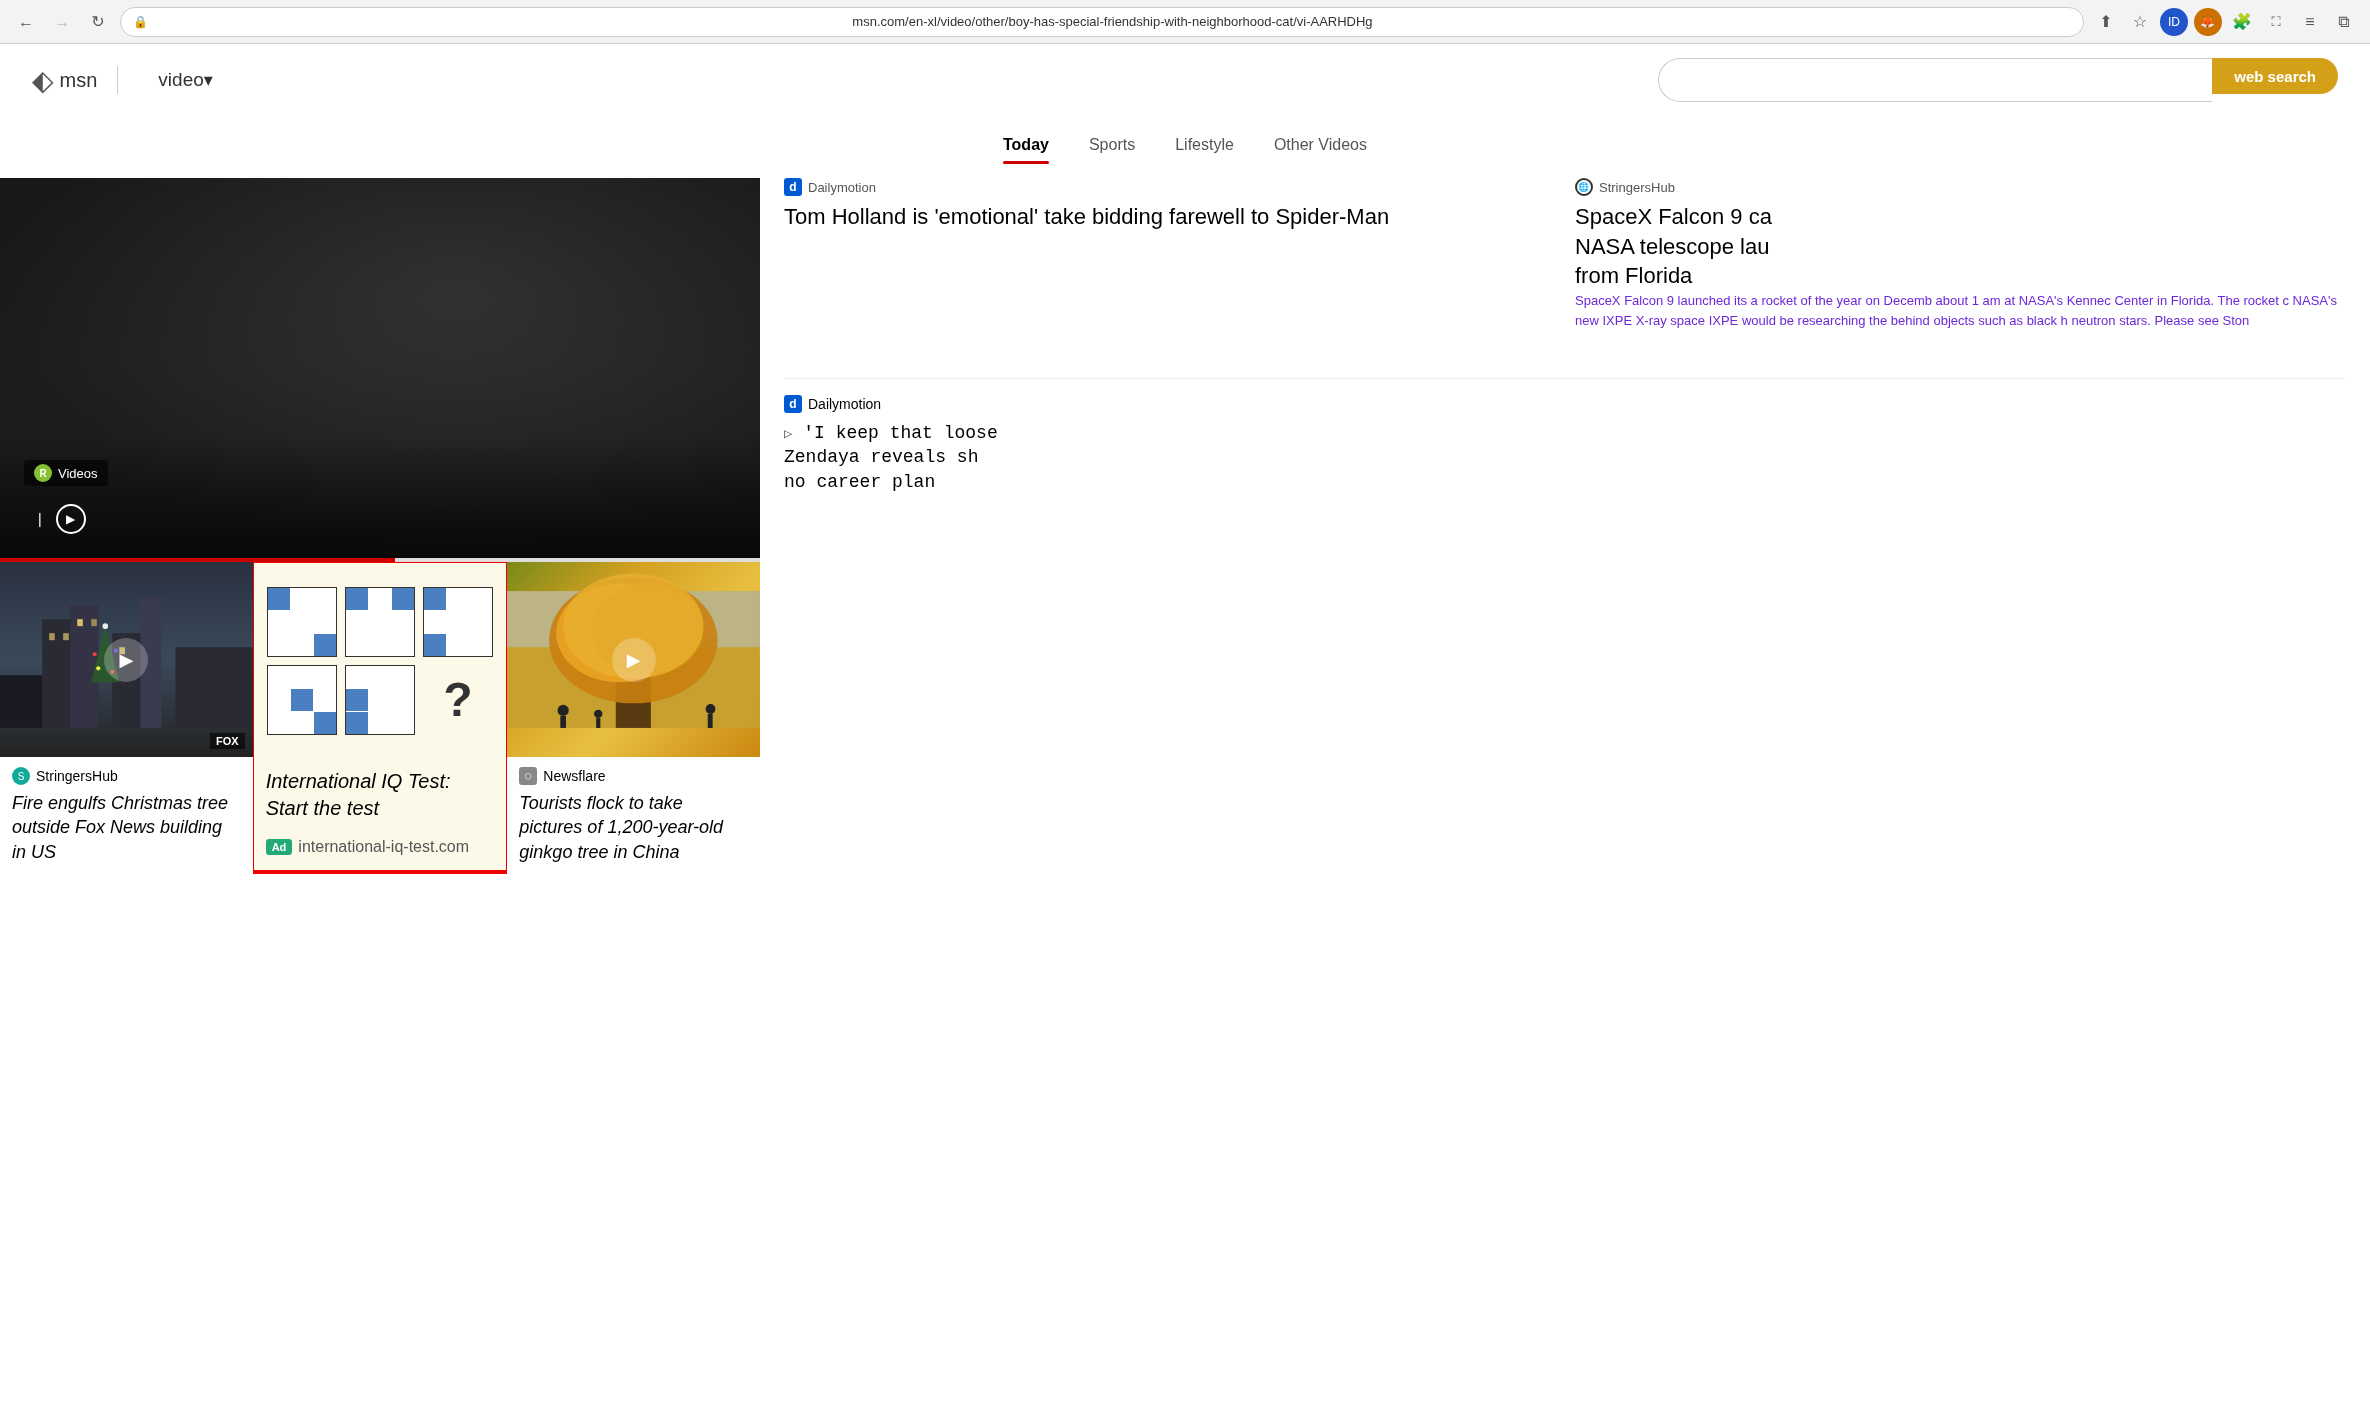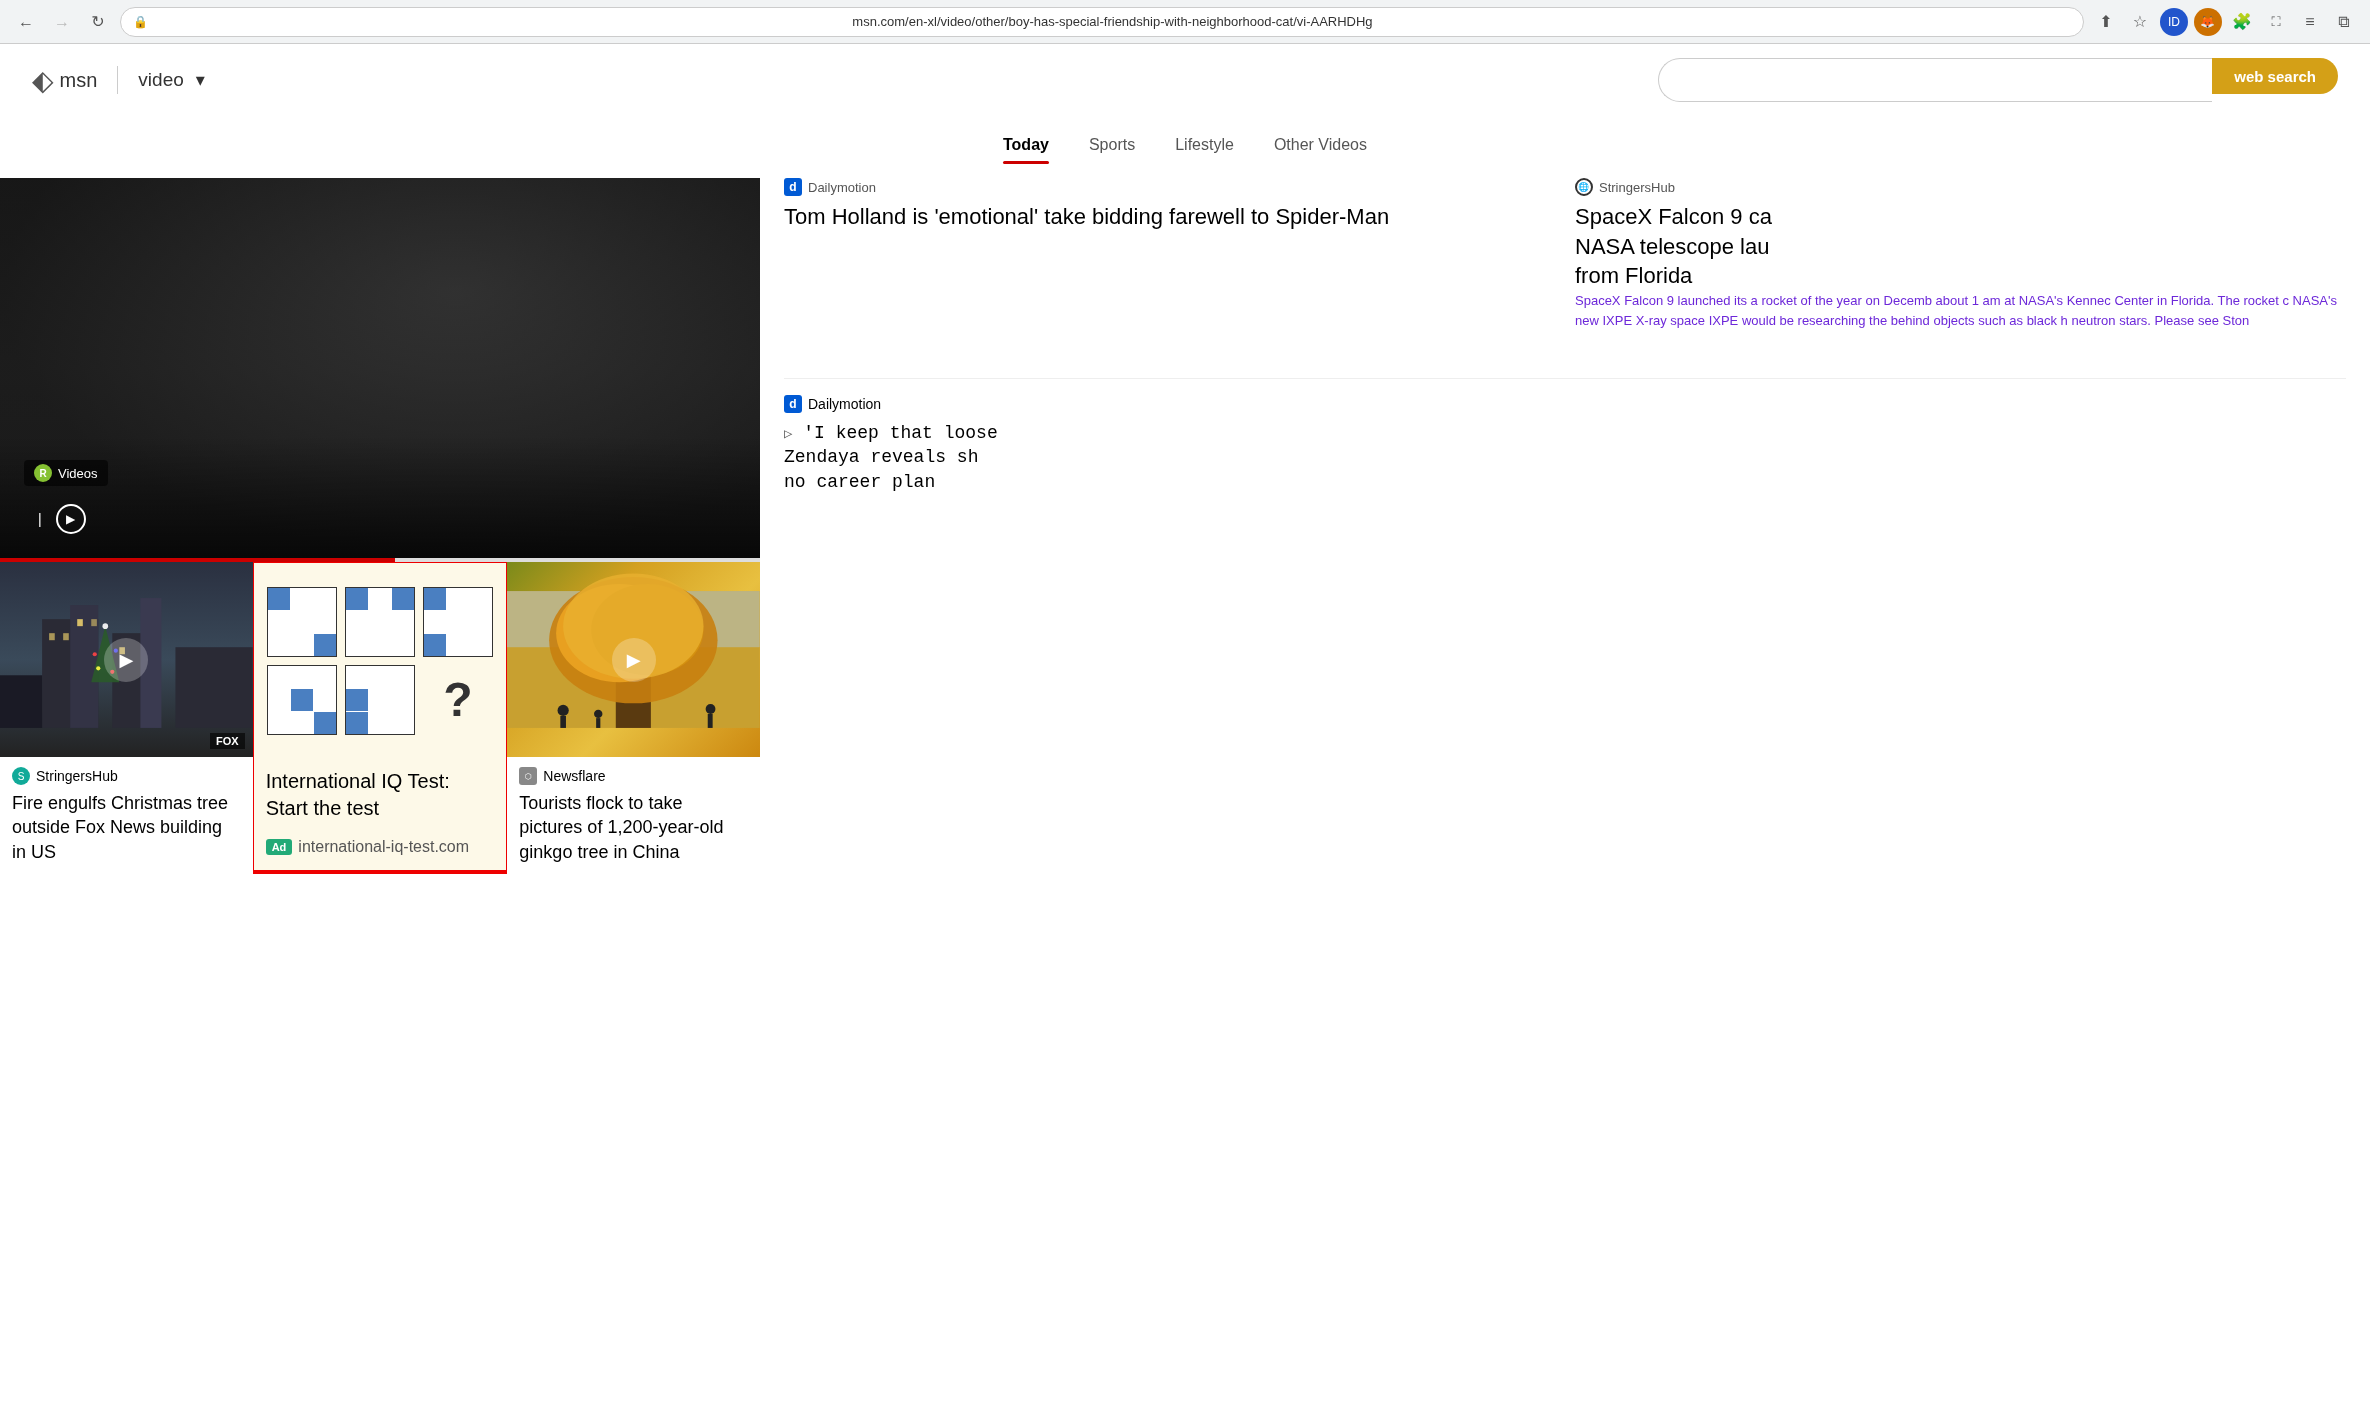--- a/index.html
+++ b/index.html
@@ -51,21 +51,21 @@
     .msn-header {
       display: flex;
       align-items: center;
       padding: 14px 32px;
       gap: 20px;
     }
     .msn-logo {
       display: flex; align-items: center; gap: 6px; font-size: 22px; font-weight: 300; color: #333;
     }
     .video-label {
-      font-size: 18px; color: #333; cursor: pointer; display: flex; align-items: center; gap: 12px;
+      font-size: 18px; color: #333; cursor: pointer; display: flex; align-items: center; gap: 0; margin-left: 20px;
     }
     .divider-v { width: 1px; height: 28px; background: #ccc; }
     .search-bar {
       flex: 1;
       display: flex;
       max-width: 680px;
       margin-left: auto;
     }
     .search-input {
       flex: 1;
@@ -232,21 +232,21 @@
     }
     .ad-card-progress {
       position: absolute; bottom: 0; left: 0; right: 0;
       height: 3px; background: #e00;
     }
     .card-content { padding: 10px 12px; }
     .card-source { display: flex; align-items: center; gap: 6px; margin-bottom: 6px; }
     .source-icon { width: 18px; height: 18px; border-radius: 50%; background: #888; display: flex; align-items: center; justify-content: center; font-size: 10px; color: #fff; }
     .source-icon.stringers { background: #1a9; }
     .source-icon.newsflare { background: #666; }
-    .card-title { font-size: 18px; font-weight: 400; line-height: 1.35; color: #000; }
+    .card-title { font-size: 18px; font-weight: 400; line-height: 1.35; color: #000; font-style: italic; }
     .ad-label {
       display: flex; align-items: center; gap: 6px;
       padding: 6px 12px;
     }
     .ad-badge {
       background: #2a7; color: #fff; font-size: 11px; font-weight: bold;
       padding: 2px 6px; border-radius: 3px;
     }
     .ad-url { color: #555; font-size: 16px; }
 

